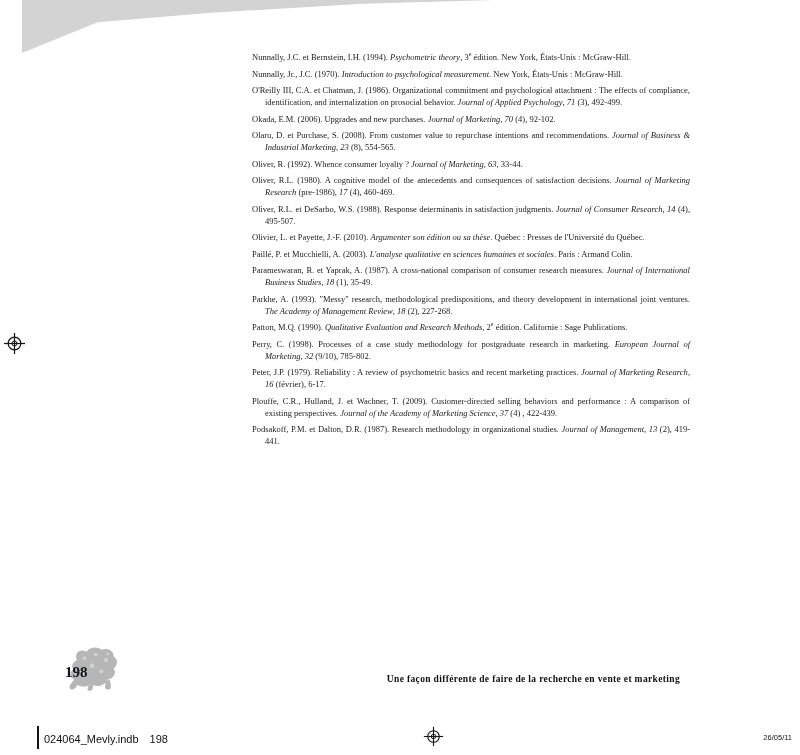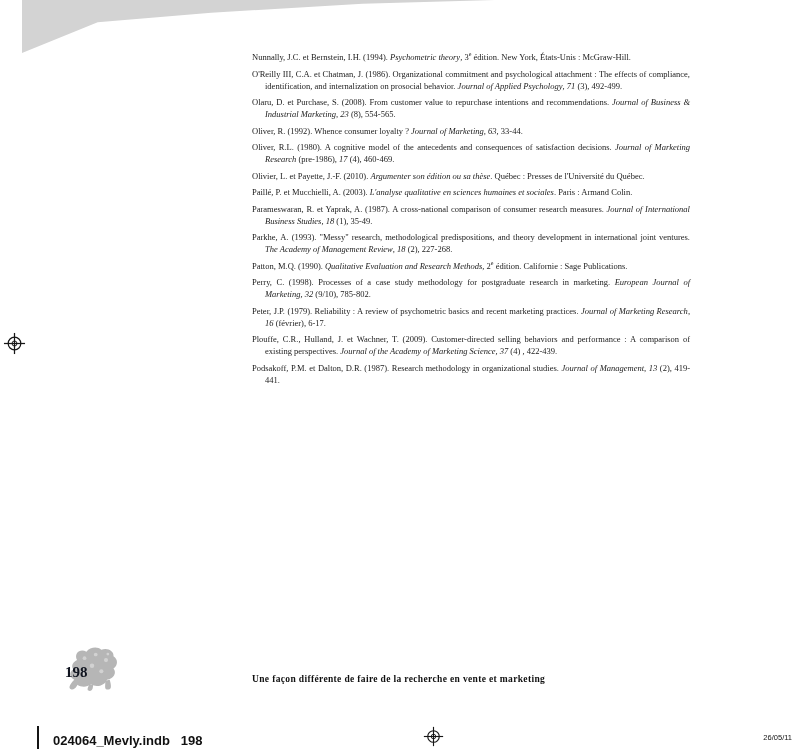--- a/index.html
+++ b/index.html
@@ -27,28 +27,28 @@
   
   .frog { position:absolute; left:64px; top:645px; }
   .pagenum {
     position:absolute; left:65px; top:664px;
     font-size:15px; font-weight:bold; color:#10141f;
     font-family:"Liberation Serif", serif;
   }
   
   .footer-title {
     position:absolute; left:252px; top:674px; width:428px;
-    text-align:left; font-size:9.5px; font-weight:bold; color:#101010;
+    text-align:right; font-size:9.5px; font-weight:bold; color:#101010;
     letter-spacing:0.35px; font-family:"Liberation Serif", serif;
   }
   
   .tick { position:absolute; left:37px; top:726px; width:1.5px; height:23px; background:#151515; }
   .imprint-file {
-    position:absolute; left:53px; top:733px;
-    font-family:"Liberation Sans", sans-serif; font-size:13px; font-weight:bold; color:#111;
+    position:absolute; left:44px; top:733px;
+    font-family:"Liberation Sans", sans-serif; font-size:11px; font-weight:normal; color:#111;
   }
   .imprint-file .pg { margin-left:11px; }
   .regmark { position:absolute; }
   .regmark.left { left:3px; top:332px; }
   .regmark.center { left:423px; top:726px; }
   .imprint-date {
     position:absolute; right:8px; top:733px;
     font-family:"Liberation Sans", sans-serif; font-size:7.5px; font-weight:normal; color:#111;
   }
 </style>
@@ -61,24 +61,27 @@
 
   <svg class="regmark left" width="23" height="23" viewBox="0 0 24 24">
     <line x1="12" y1="1" x2="12" y2="23" stroke="#161616" stroke-width="1.3"></line>
     <line x1="1" y1="12" x2="23" y2="12" stroke="#161616" stroke-width="1.3"></line>
     <circle cx="12" cy="12" r="6.6" fill="none" stroke="#161616" stroke-width="1.3"></circle>
     <circle cx="12" cy="12" r="2.6" fill="none" stroke="#161616" stroke-width="1"></circle>
   </svg>
 
   <div class="refs">
       <p><span>Nunnally, J.C. et Bernstein, I.H. (1994). </span><span class="it">Psychometric theory</span><span>, 3</span><sup>e</sup><span> édition. New York, États-Unis : McGraw-Hill.</span></p>
+      <p><span>Nunnally, Jr., J.C. (1970). </span><span class="it">Introduction to psychological measurement</span><span>. New York, États-Unis : McGraw-Hill.</span></p>
       <p><span>O'Reilly III, C.A. et Chatman, J. (1986). Organizational commitment and psychological attachment : The effects of compliance, identification, and internalization on prosocial behavior. </span><span class="it">Journal of Applied Psychology</span><span>, </span><span class="it">71</span><span> (3), 492-499.</span></p>
+      <p><span>Okada, E.M. (2006). Upgrades and new purchases. </span><span class="it">Journal of Marketing</span><span>, </span><span class="it">70</span><span> (4), 92-102.</span></p>
       <p><span>Olaru, D. et Purchase, S. (2008). From customer value to repurchase intentions and recommendations. </span><span class="it">Journal of Business &amp; Industrial Marketing</span><span>, </span><span class="it">23</span><span> (8), 554-565.</span></p>
       <p><span>Oliver, R. (1992). Whence consumer loyalty ? </span><span class="it">Journal of Marketing</span><span>, </span><span class="it">63</span><span>, 33-44.</span></p>
       <p><span>Oliver, R.L. (1980). A cognitive model of the antecedents and consequences of satisfaction decisions. </span><span class="it">Journal of Marketing Research</span><span> (pre-1986), </span><span class="it">17</span><span> (4), 460-469.</span></p>
+      <p><span>Oliver, R.L. et DeSarbo, W.S. (1988). Response determinants in satisfaction judgments. </span><span class="it">Journal of Consumer Research</span><span>, </span><span class="it">14</span><span> (4), 495-507.</span></p>
       <p><span>Olivier, L. et Payette, J.-F. (2010). </span><span class="it">Argumenter son édition ou sa thèse</span><span>. Québec : Presses de l'Université du Québec.</span></p>
       <p><span>Paillé, P. et Mucchielli, A. (2003). </span><span class="it">L'analyse qualitative en sciences humaines et sociales</span><span>. Paris : Armand Colin.</span></p>
       <p><span>Parameswaran, R. et Yaprak, A. (1987). A cross-national comparison of consumer research measures. </span><span class="it">Journal of International Business Studies</span><span>, </span><span class="it">18</span><span> (1), 35-49.</span></p>
       <p><span>Parkhe, A. (1993). "Messy" research, methodological predispositions, and theory development in international joint ventures. </span><span class="it">The Academy of Management Review</span><span>, </span><span class="it">18</span><span> (2), 227-268.</span></p>
       <p><span>Patton, M.Q. (1990). </span><span class="it">Qualitative Evaluation and Research Methods</span><span>, 2</span><sup>e</sup><span> édition. Californie : Sage Publications.</span></p>
       <p><span>Perry, C. (1998). Processes of a case study methodology for postgraduate research in marketing. </span><span class="it">European Journal of Marketing</span><span>, </span><span class="it">32</span><span> (9/10), 785-802.</span></p>
       <p><span>Peter, J.P. (1979). Reliability : A review of psychometric basics and recent marketing practices. </span><span class="it">Journal of Marketing Research</span><span>, </span><span class="it">16</span><span> (février), 6-17.</span></p>
       <p><span>Plouffe, C.R., Hulland, J. et Wachner, T. (2009). Customer-directed selling behaviors and performance : A comparison of existing perspectives. </span><span class="it">Journal of the Academy of Marketing Science</span><span>, </span><span class="it">37</span><span> (4) , 422-439.</span></p>
       <p><span>Podsakoff, P.M. et Dalton, D.R. (1987). Research methodology in organizational studies. </span><span class="it">Journal of Management</span><span>, </span><span class="it">13</span><span> (2), 419-441.</span></p>
     </div>

